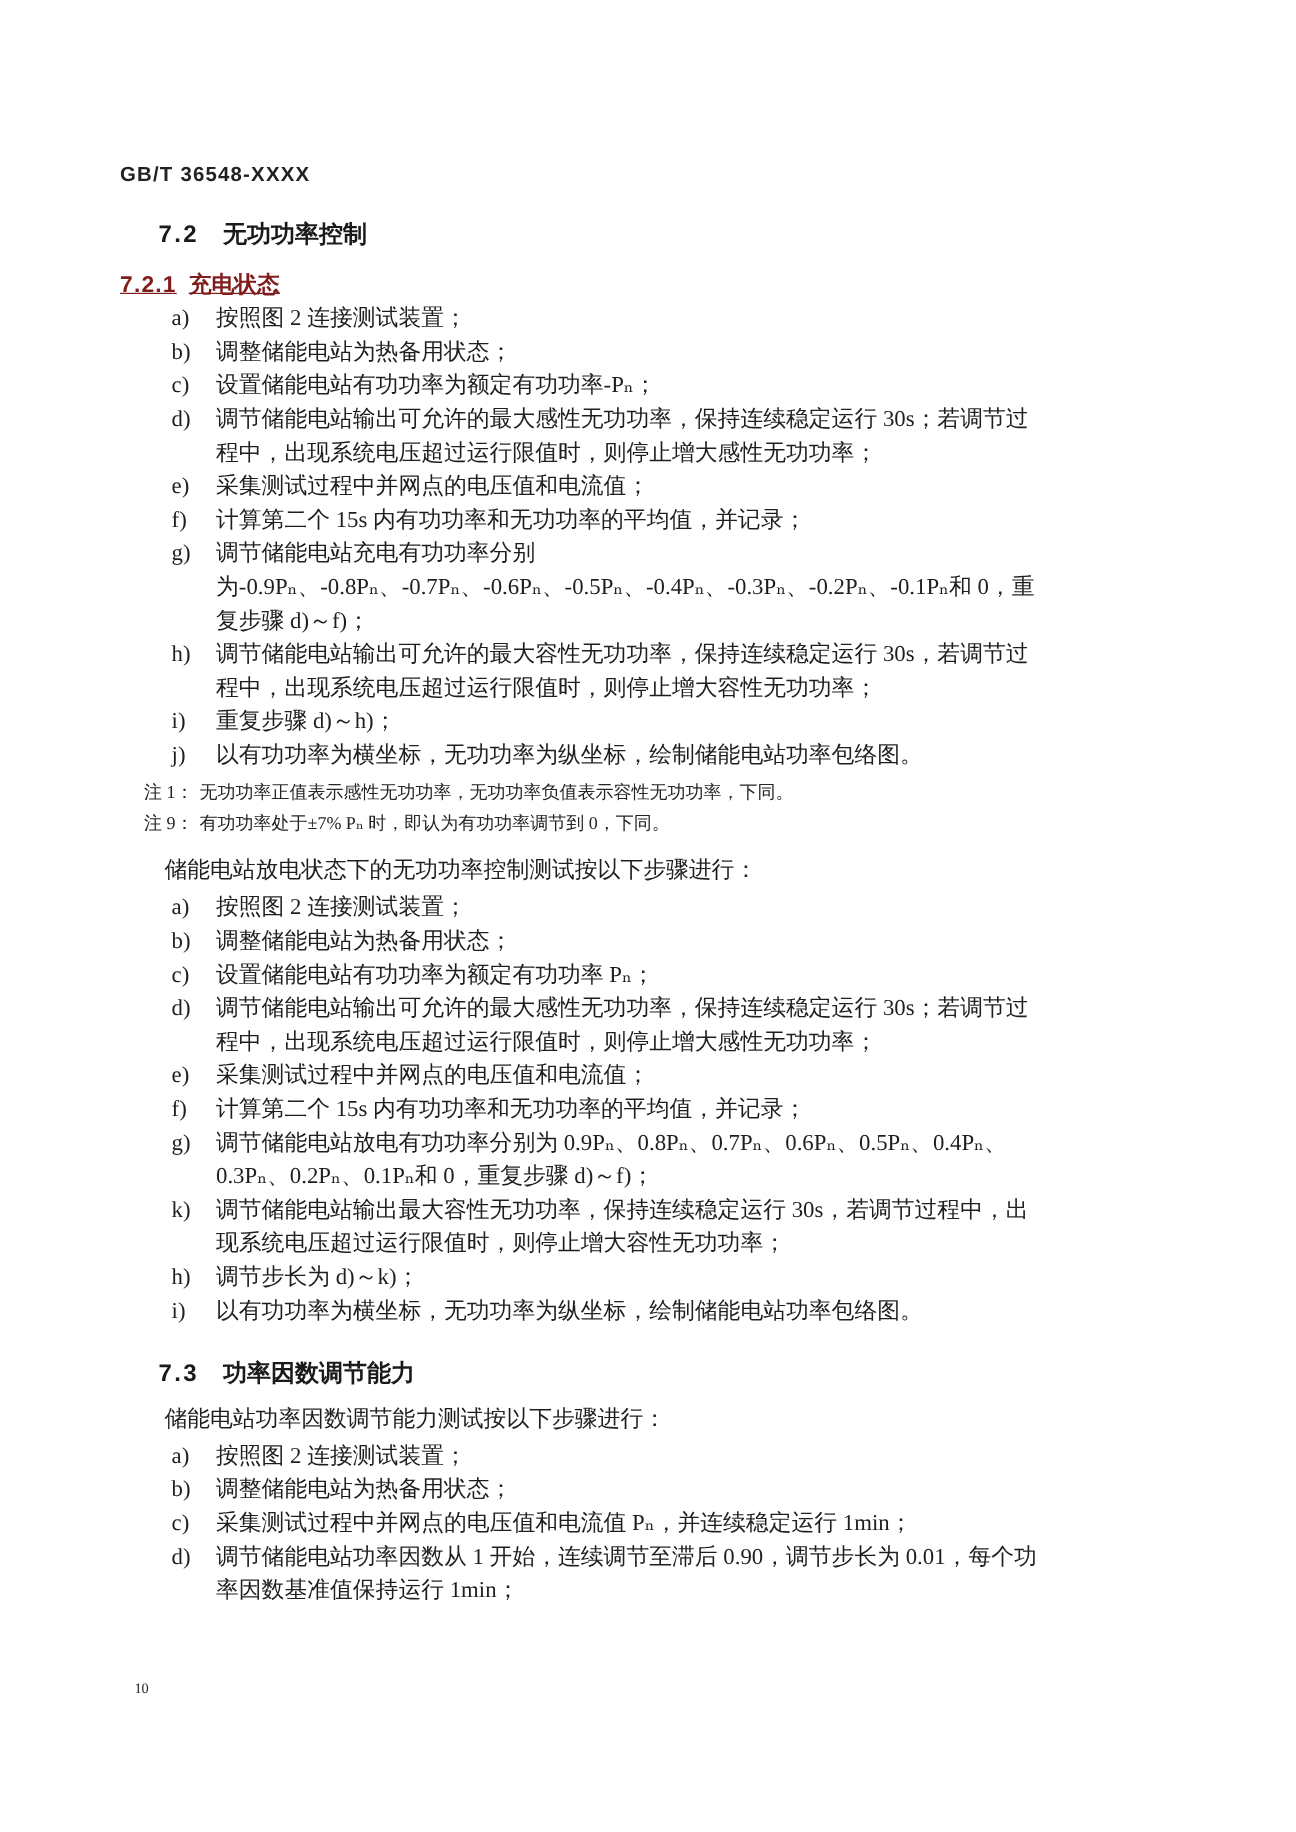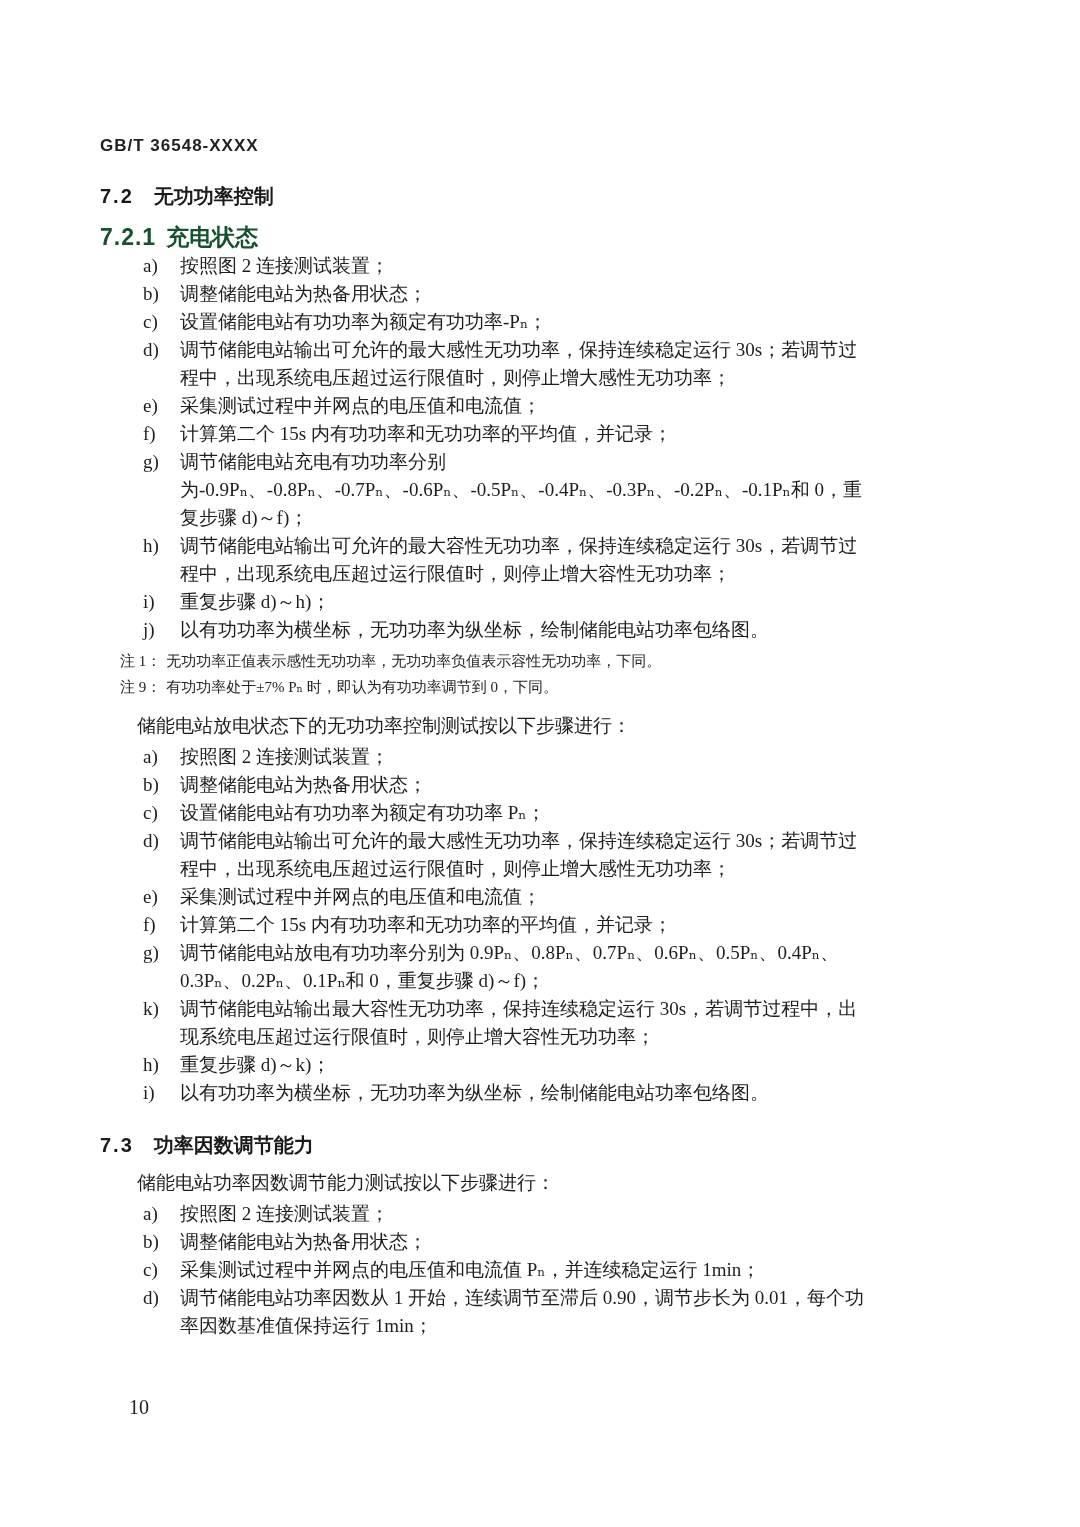--- a/index.html
+++ b/index.html
@@ -21,27 +21,29 @@
     font-weight:600;
     font-size:17px; line-height:20px;
     letter-spacing:1px;
     color:#222;
   }
   .h2 {
     font-family:"Liberation Sans","DejaVu Sans",sans-serif;
     font-weight:bold;
     font-size:20px; line-height:24px;
     color:#1a1a1a;
+    margin-left:32px;
   }
   .h2 .hnum { margin-right:20px; letter-spacing:2px; }
   .h3 {
     font-family:"Liberation Sans","DejaVu Sans",sans-serif;
     font-weight:bold;
-    font-size:23px; line-height:23px;
-    color:#14532d;
+    font-size:19px; line-height:23px;
+    color:#7f1d1d;
+    text-decoration:underline;
   }
   .h3 .hnum { margin-right:10px; letter-spacing:1px; }
   .mt28 { margin-top:28px; }
   .mt26 { margin-top:26px; }
   .mt18 { margin-top:18px; }
   .mt15 { margin-top:15px; }
   .mt14 { margin-top:14px; }
   .mt12 { margin-top:12px; }
   .intro {
     padding-left:37px;
@@ -57,22 +59,22 @@
   .li .txt { flex:1; }
   .notes { margin-top:4px; }
   .note {
     padding-left:20px;
     font-size:15px; line-height:26px;
     color:#242424;
   }
   .note .note-label { margin-right:5px; }
   .pageno {
     position:absolute;
-    left:129px; top:1398px;
-    font-size:20px; line-height:19px;
+    left:112px; top:1398px;
+    font-size:12px; line-height:19px;
     color:#222;
     text-align:center;
   }
 </style>
 </head>
 <body>
 
 <div class="page">
 
   <div class="doc-header">GB/T 36548-XXXX</div>
@@ -169,21 +171,21 @@
     <div class="li">
       <span class="lab">g)</span>
       <span class="txt">调节储能电站放电有功功率分别为 0.9Pₙ、0.8Pₙ、0.7Pₙ、0.6Pₙ、0.5Pₙ、0.4Pₙ、0.3Pₙ、0.2Pₙ、0.1Pₙ和 0，重复步骤 d)～f)；</span>
     </div>
     <div class="li">
       <span class="lab">k)</span>
       <span class="txt">调节储能电站输出最大容性无功功率，保持连续稳定运行 30s，若调节过程中，出现系统电压超过运行限值时，则停止增大容性无功功率；</span>
     </div>
     <div class="li">
       <span class="lab">h)</span>
-      <span class="txt">重复步骤 d)～k)；</span>
+      <span class="txt">调节步长为 d)～k)；</span>
     </div>
     <div class="li">
       <span class="lab">i)</span>
       <span class="txt">以有功功率为横坐标，无功功率为纵坐标，绘制储能电站功率包络图。</span>
     </div>
   </div>
 
   <div class="h2 mt26">
     <span class="hnum">7.3</span><span>功率因数调节能力</span>
   </div>

